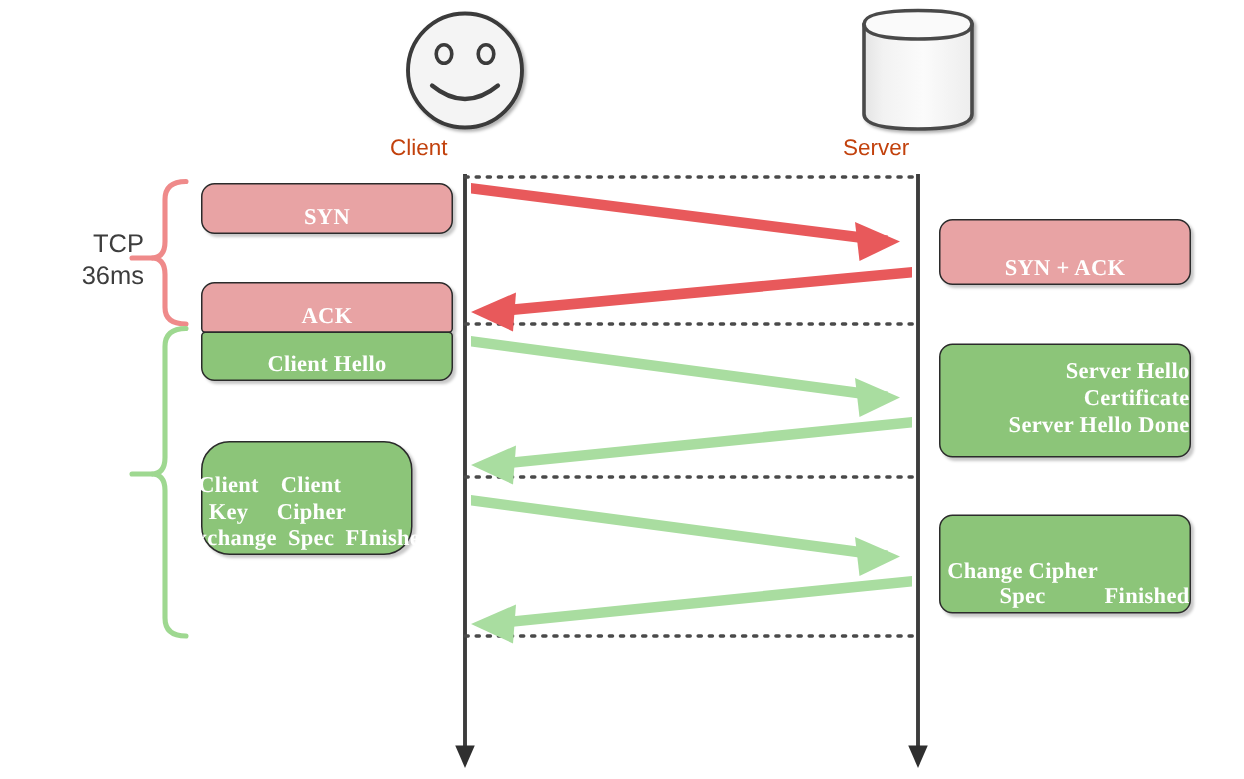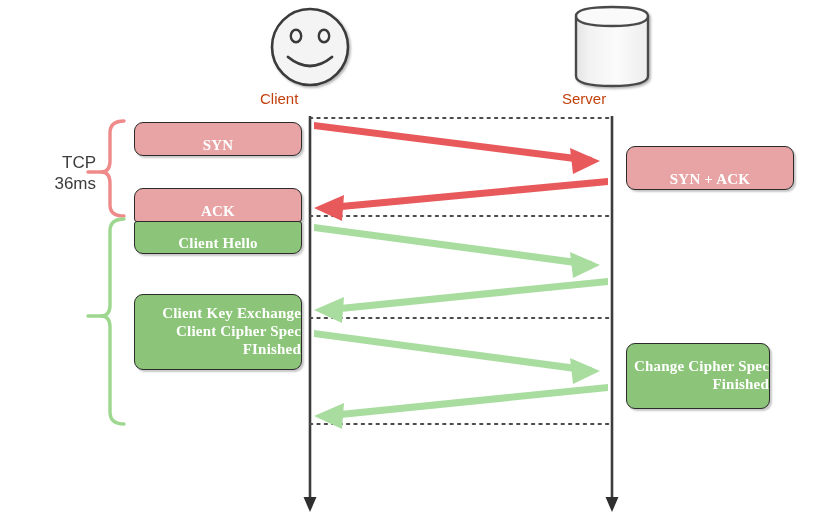--- a/index.html
+++ b/index.html
@@ -169,29 +169,34 @@
   </div>
 
   <div class="msgbox red tight-bottom" style="left:134px; top:188px; width:168px; height:34px;">
     <span>ACK</span>
   </div>
 
   <div class="msgbox green tight-top" style="left:134px; top:221px; width:168px; height:33px;">
     <span>Client Hello</span>
   </div>
 
-  <div class="msgbox green" style="left:134px; top:294px; width:168px; height:76px; flex-direction:column;">
+  <div class="msgbox green" style="left:134px; top:294px; width:141px; height:76px; flex-direction:row;border-radius:19px;">
     <span>Client Key Exchange</span>
     <span>Client Cipher Spec</span>
     <span>FInished</span>
   </div>
 
   <div class="msgbox red" style="left:626px; top:146px; width:168px; height:44px;">
     <span>SYN + ACK</span>
   </div>
 
-
-  <div class="msgbox green" style="left:626px; top:343px; width:144px; height:66px; flex-direction:column;">
+  <div class="msgbox green" style="left:626px; top:229px; width:168px; height:76px; flex-direction:column;">
+    <span>Server Hello</span>
+    <span>Certificate</span>
+    <span>Server Hello Done</span>
+  </div>
+
+  <div class="msgbox green" style="left:626px; top:343px; width:168px; height:66px; flex-direction:row;">
     <span>Change Cipher Spec</span>
     <span>Finished</span>
   </div>
 
 </div>
 
 </body></html>

